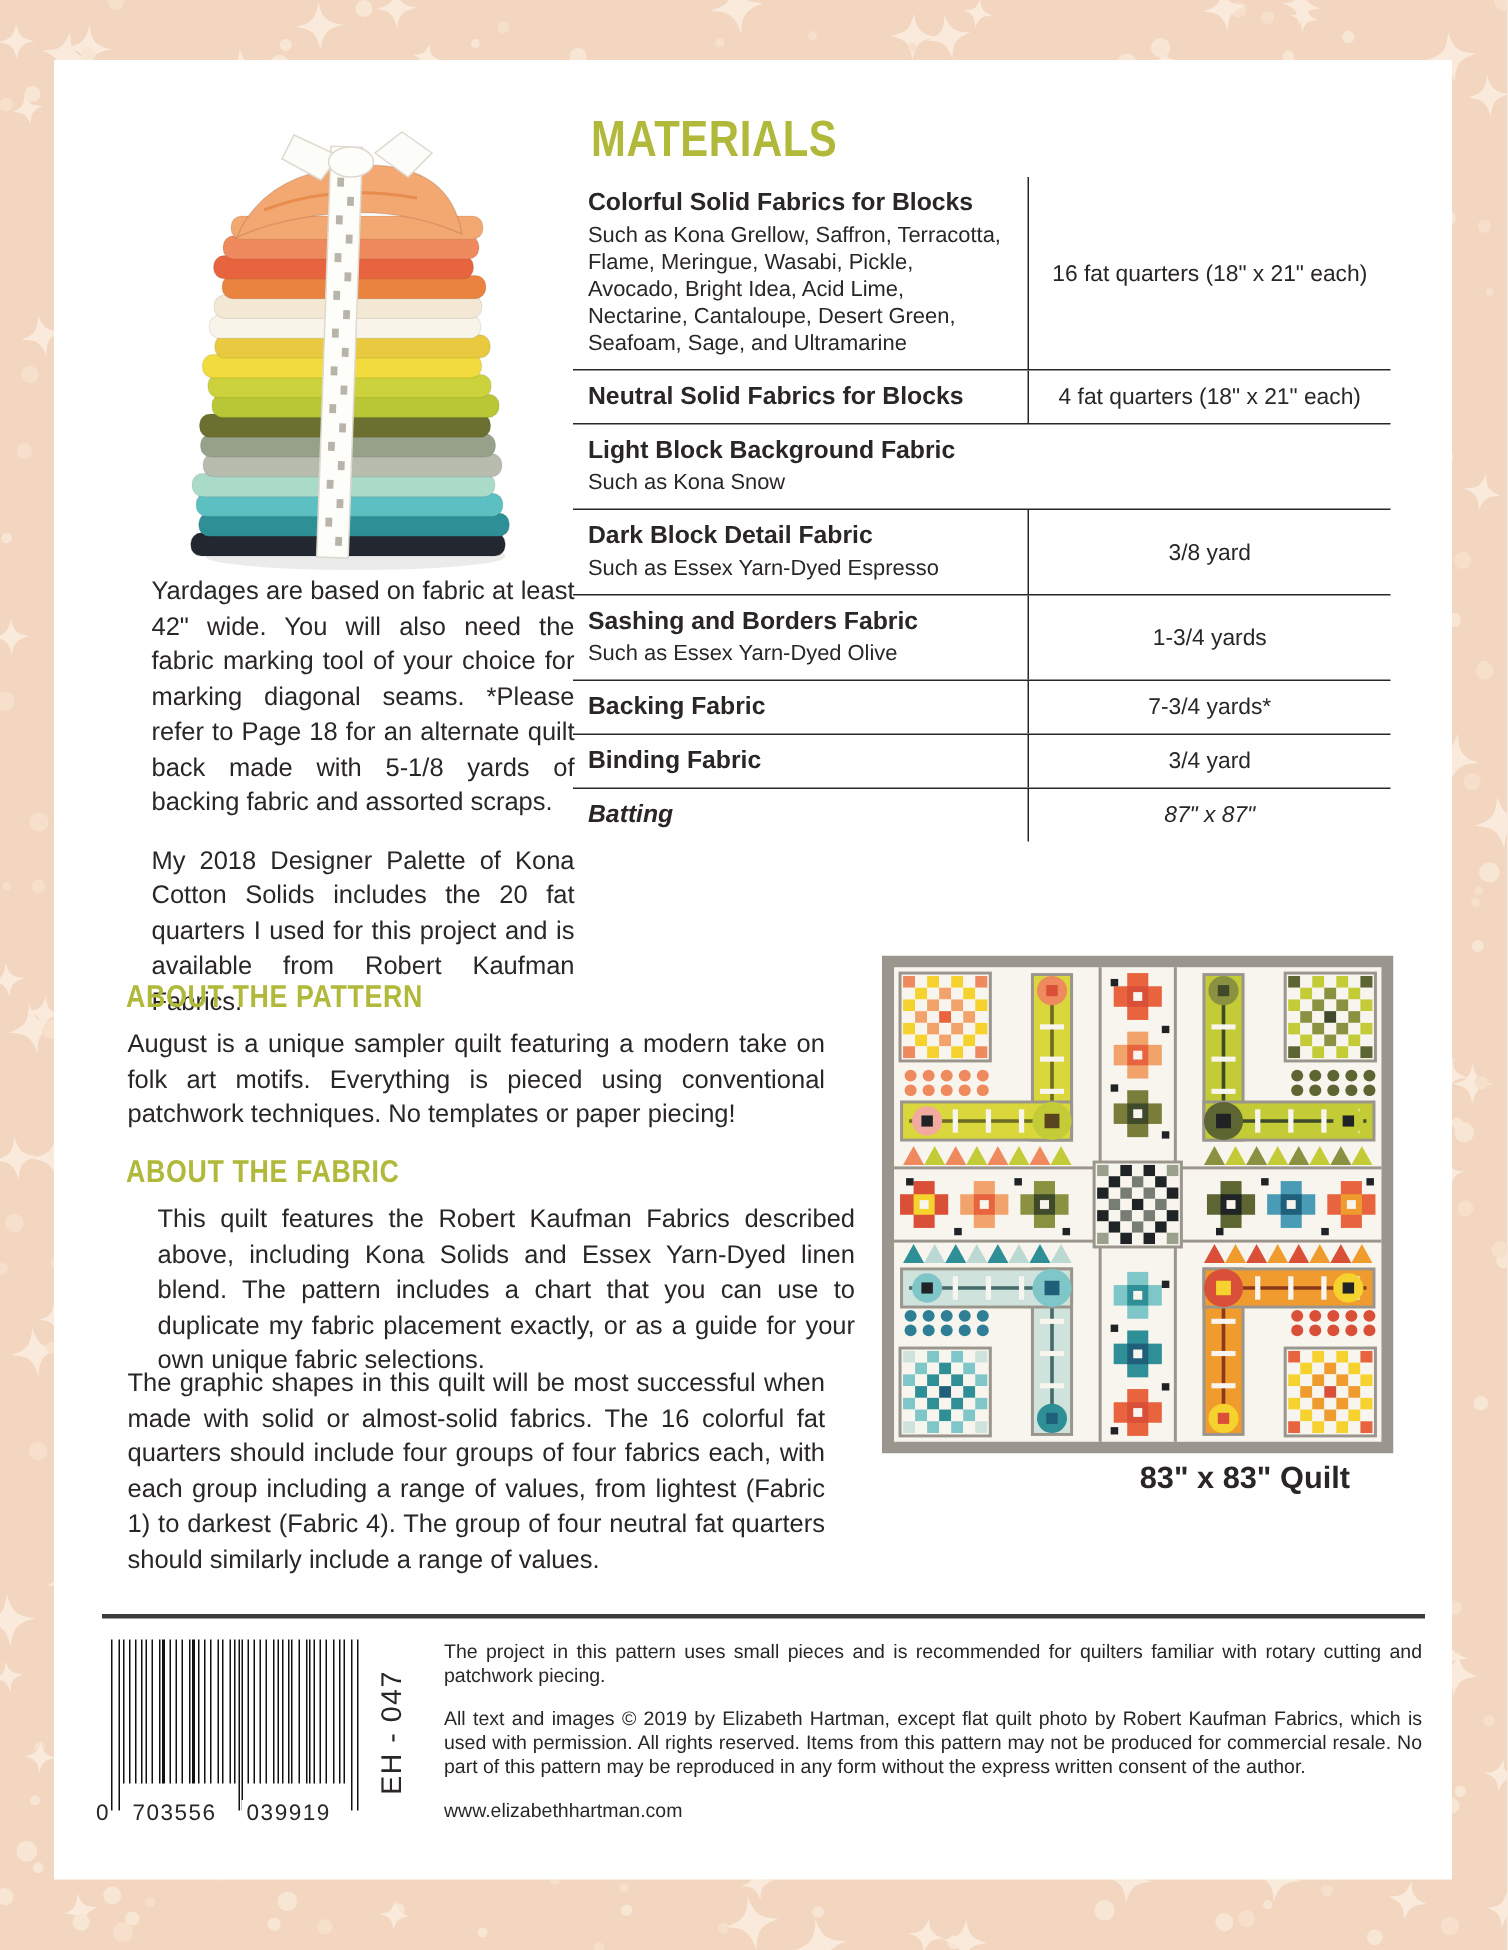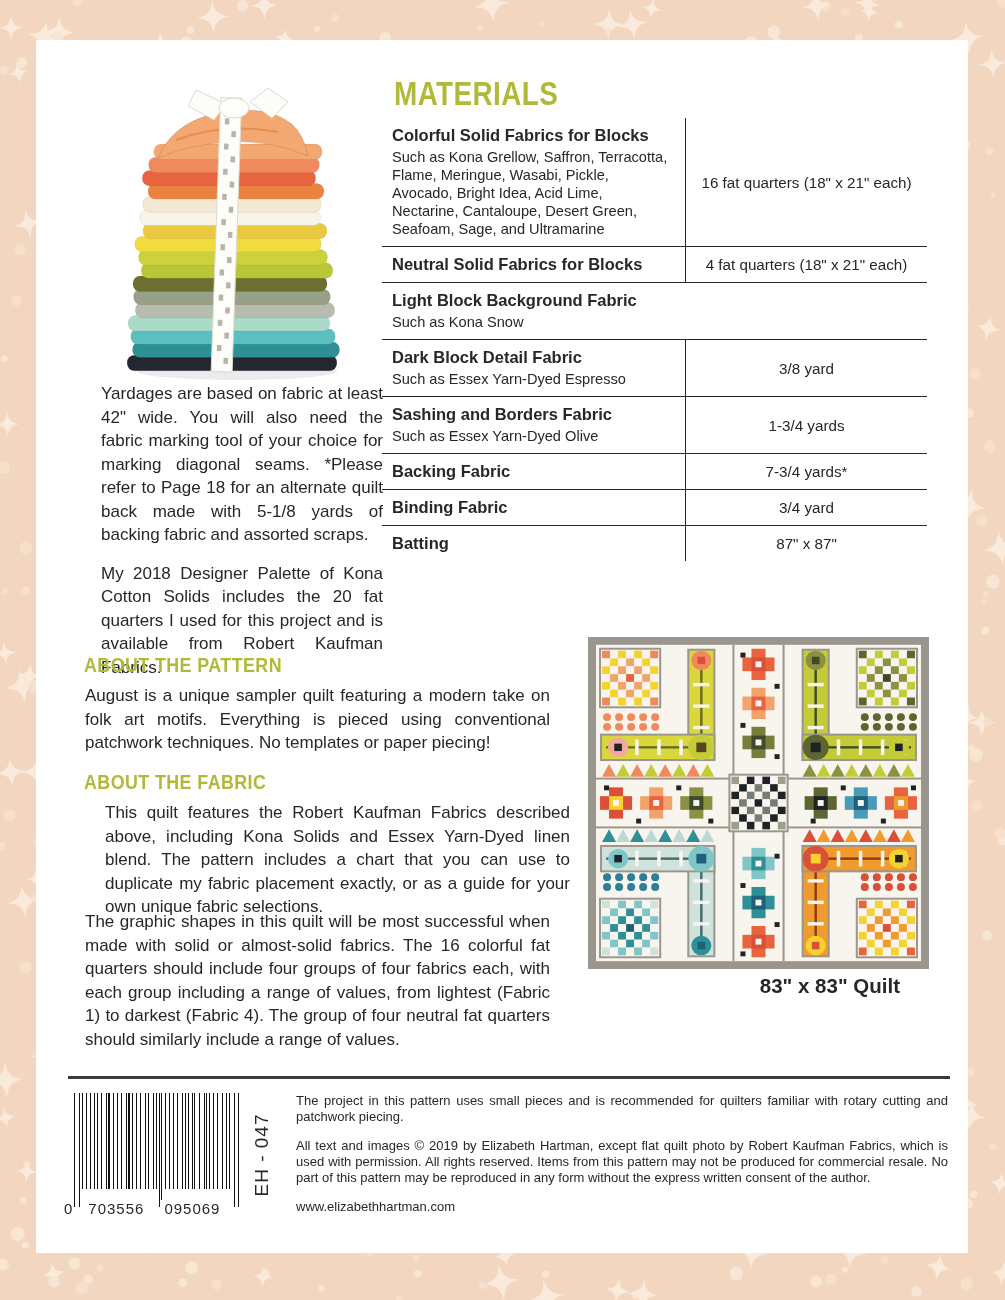--- a/index.html
+++ b/index.html
@@ -21,21 +21,21 @@
     transform:scaleX(0.82);transform-origin:left center;
     letter-spacing:0.5px;white-space:nowrap;
   }
   #materials-title{font-size:34px;}
   .section-head{font-size:21px;transform:scaleX(0.85);}
   
   .body-text{font-size:17px;line-height:23.5px;text-align:justify;}
   
   #materials-table{width:545px;}
   .mrow{display:flex;border-bottom:1.6px solid #2a2627;}
-  .mrow:last-child{border-bottom:none;}
+  .mrow:last-child{border-bottom:none;font-style:italic;}
   .mleft{width:303px;padding:8px 14px 8px 10px;box-sizing:border-box;}
   .mright{flex:1;border-left:1.8px solid #2a2627;display:flex;align-items:center;justify-content:center;text-align:center;padding:6px 6px;box-sizing:border-box;}
   .mtitle{font-weight:bold;font-size:16.5px;line-height:19px;}
   .mdesc{font-size:14.6px;line-height:18px;margin-top:3px;}
   .mqty{font-size:15.2px;}
   
   #quilt-caption{font-weight:bold;font-size:20.5px;text-align:right;width:340px;padding-right:28px;box-sizing:border-box;}
   
   #footer-rule{background:#3c3c3c;height:3px;width:882px;}
   .footer-text{font-size:13px;line-height:16px;}
@@ -895,21 +895,21 @@
       <div class="bbar" style="width: 2px; height: 96px; margin-right: 4px;"></div>
       <div class="bbar" style="width: 3px; height: 96px; margin-right: 3px;"></div>
       <div class="bbar" style="width: 2px; height: 96px; margin-right: 3px;"></div>
       <div class="bbar" style="width: 2px; height: 96px; margin-right: 4px;"></div>
       <div class="bbar" style="width: 2px; height: 114px; margin-right: 4px;"></div>
       <div class="bbar" style="width: 2px; height: 114px; margin-right: 3px;"></div>
     </div>
   <div id="barcode-digits">
     <span>0</span>
     <span class="grp" style="margin-left:12px;">703556</span>
-    <span class="grp" style="margin-left:14px;">095069</span>
+    <span class="grp" style="margin-left:14px;">039919</span>
   </div>
 </div>
 
 <div class="abs" id="pattern-code-box" style="left:242px;top:1094px;">
   <span>EH - 047</span>
 </div>
 
 <div class="abs footer-text" style="left:296px;top:1093px;width:652px;">
   <p>The project in this pattern uses small pieces and is recommended for quilters familiar with rotary cutting and patchwork piecing.</p>
   <p>All text and images © 2019 by Elizabeth Hartman, except flat quilt photo by Robert Kaufman Fabrics, which is used with permission. All rights reserved. Items from this pattern may not be produced for commercial resale. No part of this pattern may be reproduced in any form without the express written consent of the author.</p>

